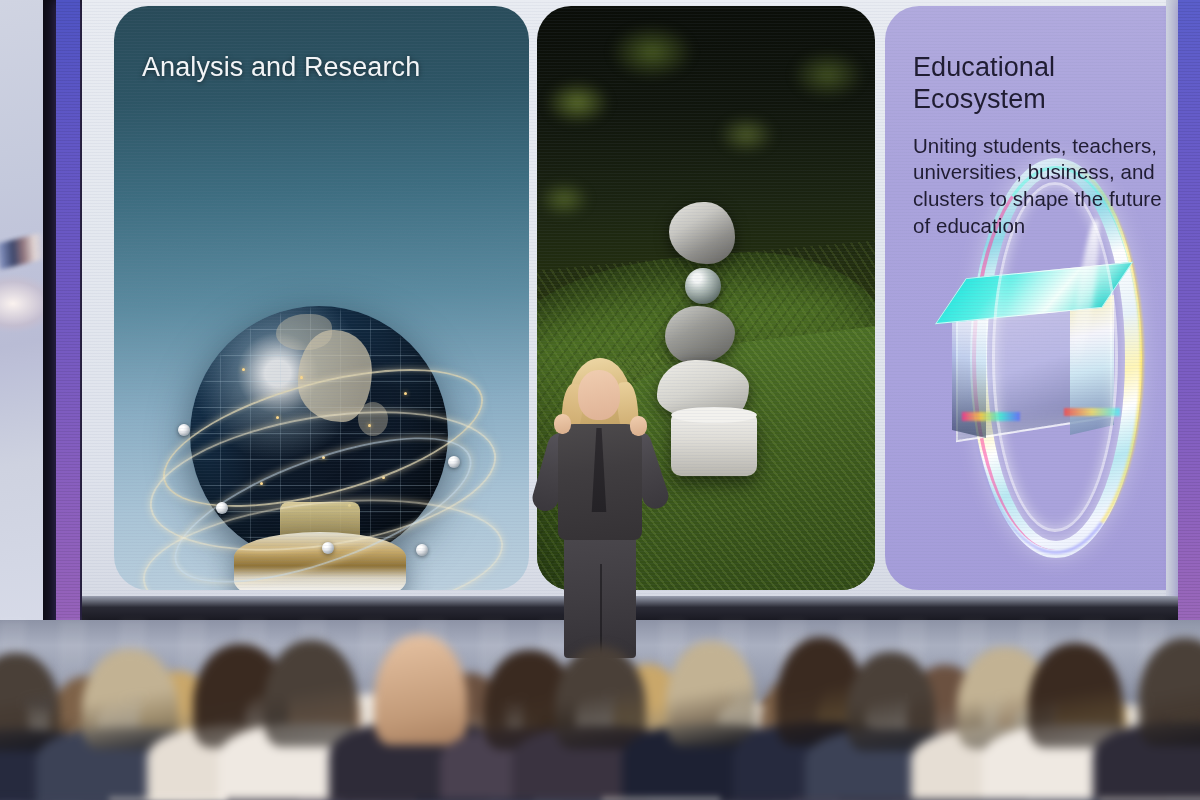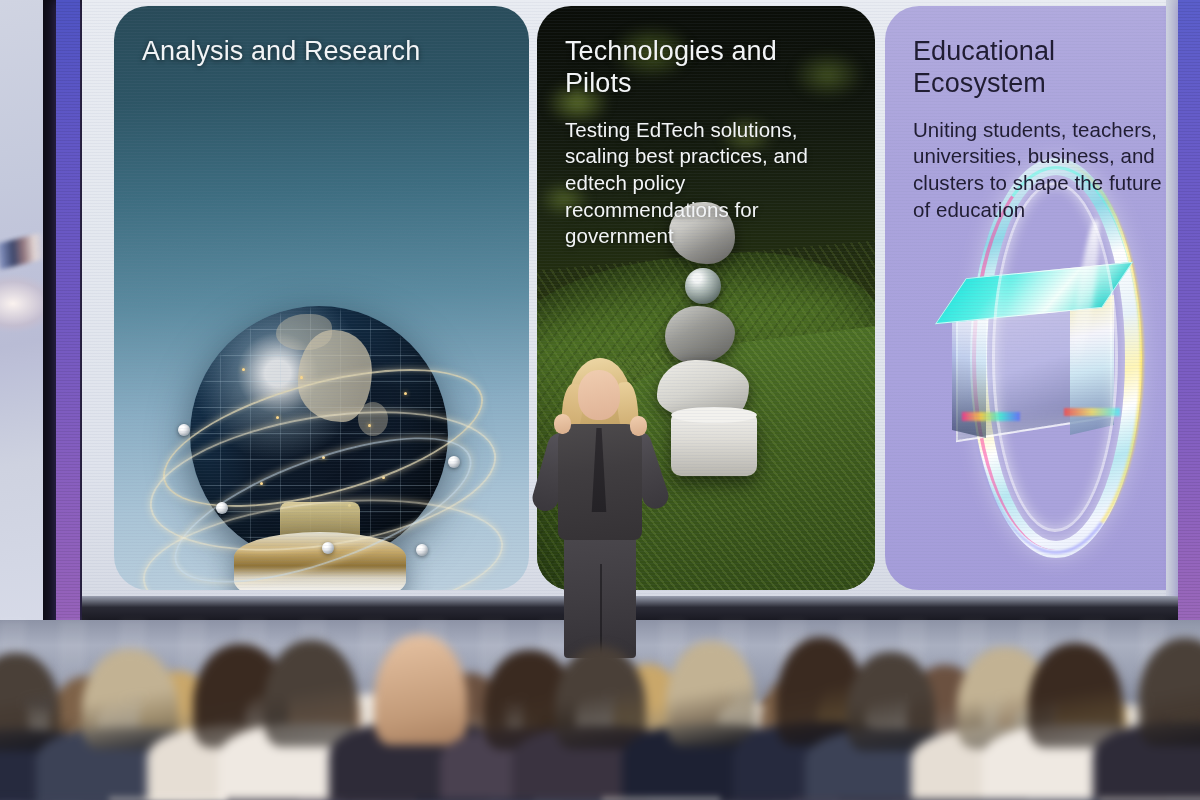--- a/index.html
+++ b/index.html
@@ -48,21 +48,21 @@
     content:""; position:absolute; inset:0; pointer-events:none; opacity:.30;
     background:repeating-linear-gradient(0deg,rgba(120,130,160,.26) 0 1px, transparent 1px 3px);
   }
   .screen-edge-r { position:absolute; left:1166px; top:0; width:12px; height:612px;
     background:linear-gradient(90deg,#cfd4e0,#b9bfcd); }
   .screen-bottom { position:absolute; left:82px; top:596px; width:1096px; height:30px;
     background:linear-gradient(180deg,#9aa0b0 0%,#2a2a35 38%,#121219 100%); }
 
   
   .card { position:absolute; top:6px; height:584px; border-radius:34px; overflow:hidden; }
-  .card .pad { position:relative; z-index:3; padding:30px 43px 0 28px; }
+  .card .pad { position:relative; z-index:3; padding:30px 43px 0 28px;margin-top:16px; }
   .card h2 { font-size:27px; font-weight:400; letter-spacing:.1px; line-height:1.18; }
   .card p  { font-size:20.5px; font-weight:400; line-height:1.30; margin-top:17px; letter-spacing:.05px; }
 
   .card.c1 { left:32px; width:415px; }
   .card.c2 { left:455px; width:338px; }
   .card.c3 { left:803px; width:342px; }
 
   .card.c1 h2, .card.c1 p, .card.c2 h2, .card.c2 p { color:#f2f4f6; text-shadow:0 1px 5px rgba(0,0,0,.55); }
   .card.c3 h2, .card.c3 p { color:#201d33; }
 
@@ -330,24 +330,20 @@
         <div class="foliage-top"></div>
         <div class="hedge"></div>
         <div class="hedge2"></div>
         <div class="cairn">
           <div class="rock rk1"></div>
           <div class="sph"></div>
           <div class="rock rk2"></div>
           <div class="rock rk3"></div>
           <div class="plinth"></div>
         </div>
-      </div>
-      <div class="pad">
-        <h2>Technologies and Pilots</h2>
-        <p>Testing EdTech solutions, scaling best practices, and edtech policy recommendations for government</p>
       </div>
     </div>
 
     <div class="card c3">
       <div class="art3">
         <div class="torus">
           <div class="ring-outer"></div>
           <div class="chroma-a"></div>
           <div class="chroma-b"></div>
           <div class="cube"></div>

